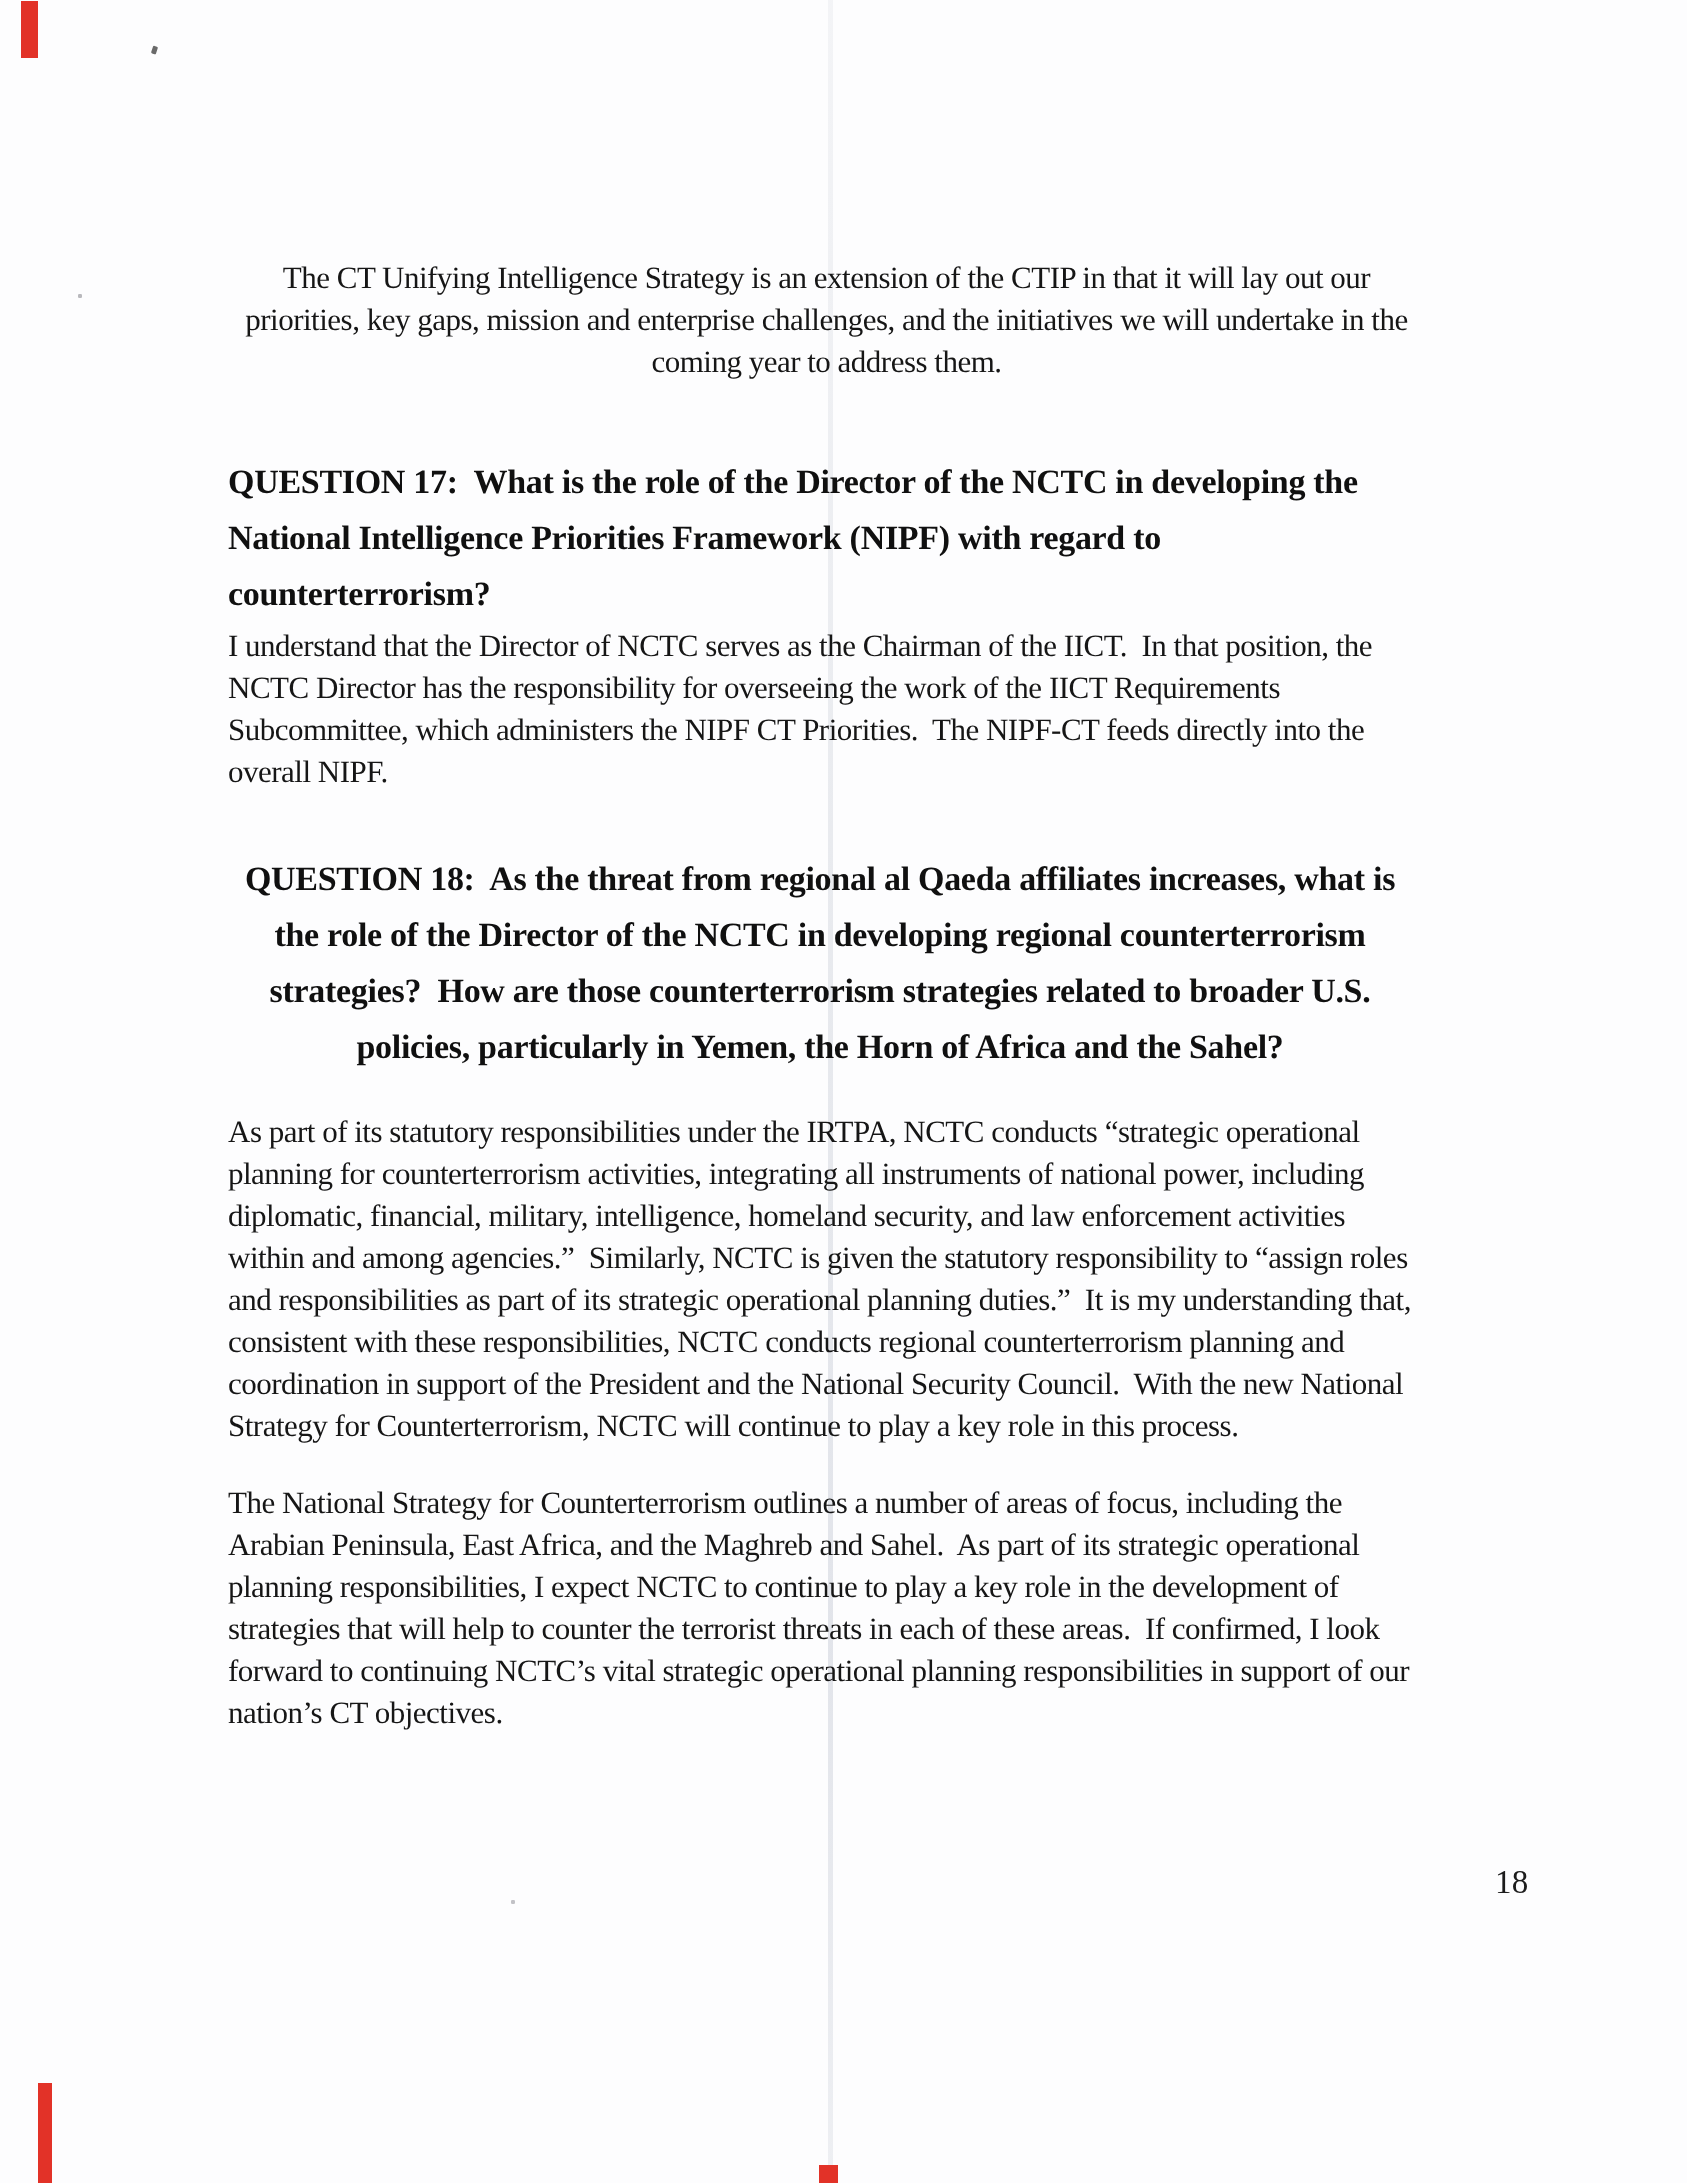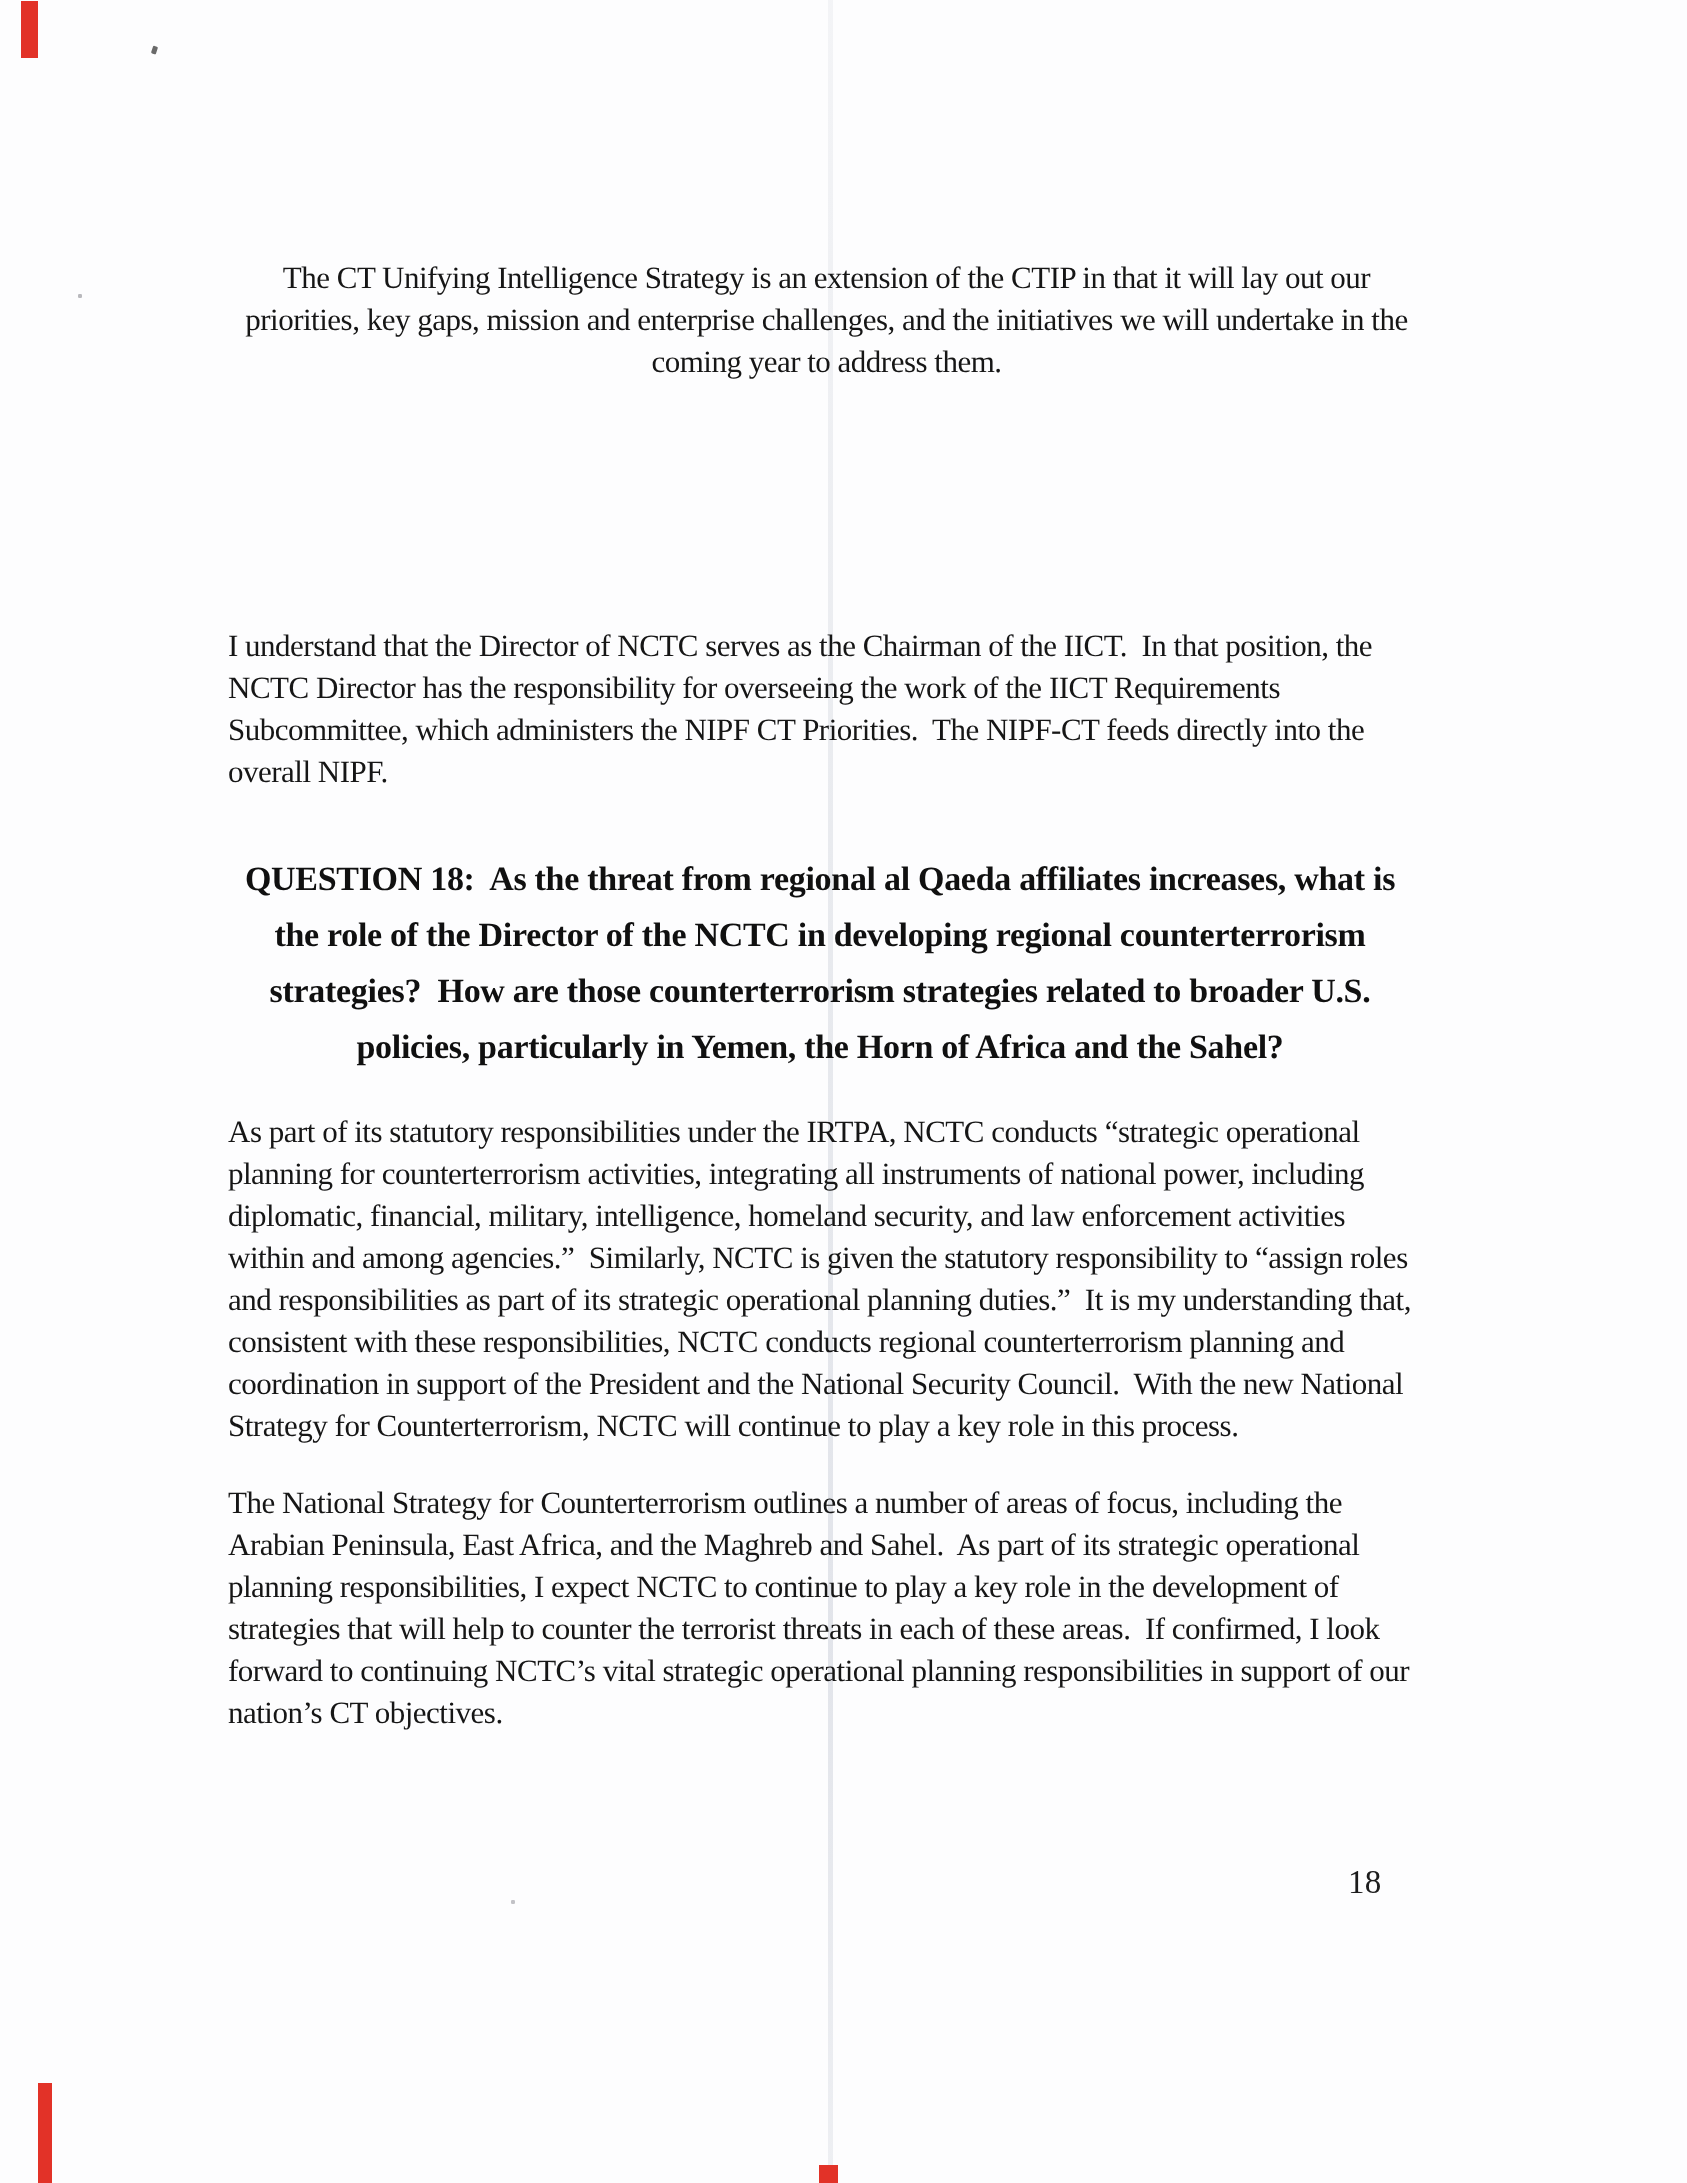--- a/index.html
+++ b/index.html
@@ -50,21 +50,21 @@
   .question-heading {
     width: 1184px;
     font-size: 34px;
     font-weight: bold;
     line-height: 56px;
     letter-spacing: -0.3px;
     color: #101010;
   }
   .page-number {
     position: absolute;
-    left: 1348px;
+    left: 1495px;
     top: 1864px;
     font-size: 33px;
     color: #1c1c1c;
     letter-spacing: 0.3px;
   }
   
   .red-mark {
     position: absolute;
     background: #e23228;
   }
@@ -91,20 +91,21 @@
   <div class="red-mark red-top-left"></div>
   <div class="red-mark red-bottom-left"></div>
   <div class="red-mark red-bottom-mid"></div>
 
   <div class="speck speck-a"></div>
   <div class="speck speck-b"></div>
   <div class="speck speck-c"></div>
 
   <p class="text-block body-text" style="top: 257px; text-align: center;">The CT Unifying Intelligence Strategy is an extension of the CTIP in that it will lay out our priorities, key gaps, mission and enterprise challenges, and the initiatives we will undertake in the coming year to address them.</p>
 
+  <h2 class="text-block question-heading" style="top: 455px;">QUESTION 17:  What is the role of the Director of the NCTC in developing the National Intelligence Priorities Framework (NIPF) with regard to counterterrorism?</h2>
 
   <p class="text-block body-text" style="top: 625px;">I understand that the Director of NCTC serves as the Chairman of the IICT.  In that position, the NCTC Director has the responsibility for overseeing the work of the IICT Requirements Subcommittee, which administers the NIPF CT Priorities.  The NIPF-CT feeds directly into the overall NIPF.</p>
 
   <h2 class="text-block question-heading" style="top: 852px; text-align: center;">QUESTION 18:  As the threat from regional al Qaeda affiliates increases, what is the role of the Director of the NCTC in developing regional counterterrorism strategies?  How are those counterterrorism strategies related to broader U.S. policies, particularly in Yemen, the Horn of Africa and the Sahel?</h2>
 
   <p class="text-block body-text" style="top: 1111px;">As part of its statutory responsibilities under the IRTPA, NCTC conducts “strategic operational planning for counterterrorism activities, integrating all instruments of national power, including diplomatic, financial, military, intelligence, homeland security, and law enforcement activities within and among agencies.”  Similarly, NCTC is given the statutory responsibility to “assign roles and responsibilities as part of its strategic operational planning duties.”  It is my understanding that, consistent with these responsibilities, NCTC conducts regional counterterrorism planning and coordination in support of the President and the National Security Council.  With the new National Strategy for Counterterrorism, NCTC will continue to play a key role in this process.</p>
 
   <p class="text-block body-text" style="top: 1482px;">The National Strategy for Counterterrorism outlines a number of areas of focus, including the Arabian Peninsula, East Africa, and the Maghreb and Sahel.  As part of its strategic operational planning responsibilities, I expect NCTC to continue to play a key role in the development of strategies that will help to counter the terrorist threats in each of these areas.  If confirmed, I look forward to continuing NCTC’s vital strategic operational planning responsibilities in support of our nation’s CT objectives.</p>
 
   <div class="page-number">18</div>

